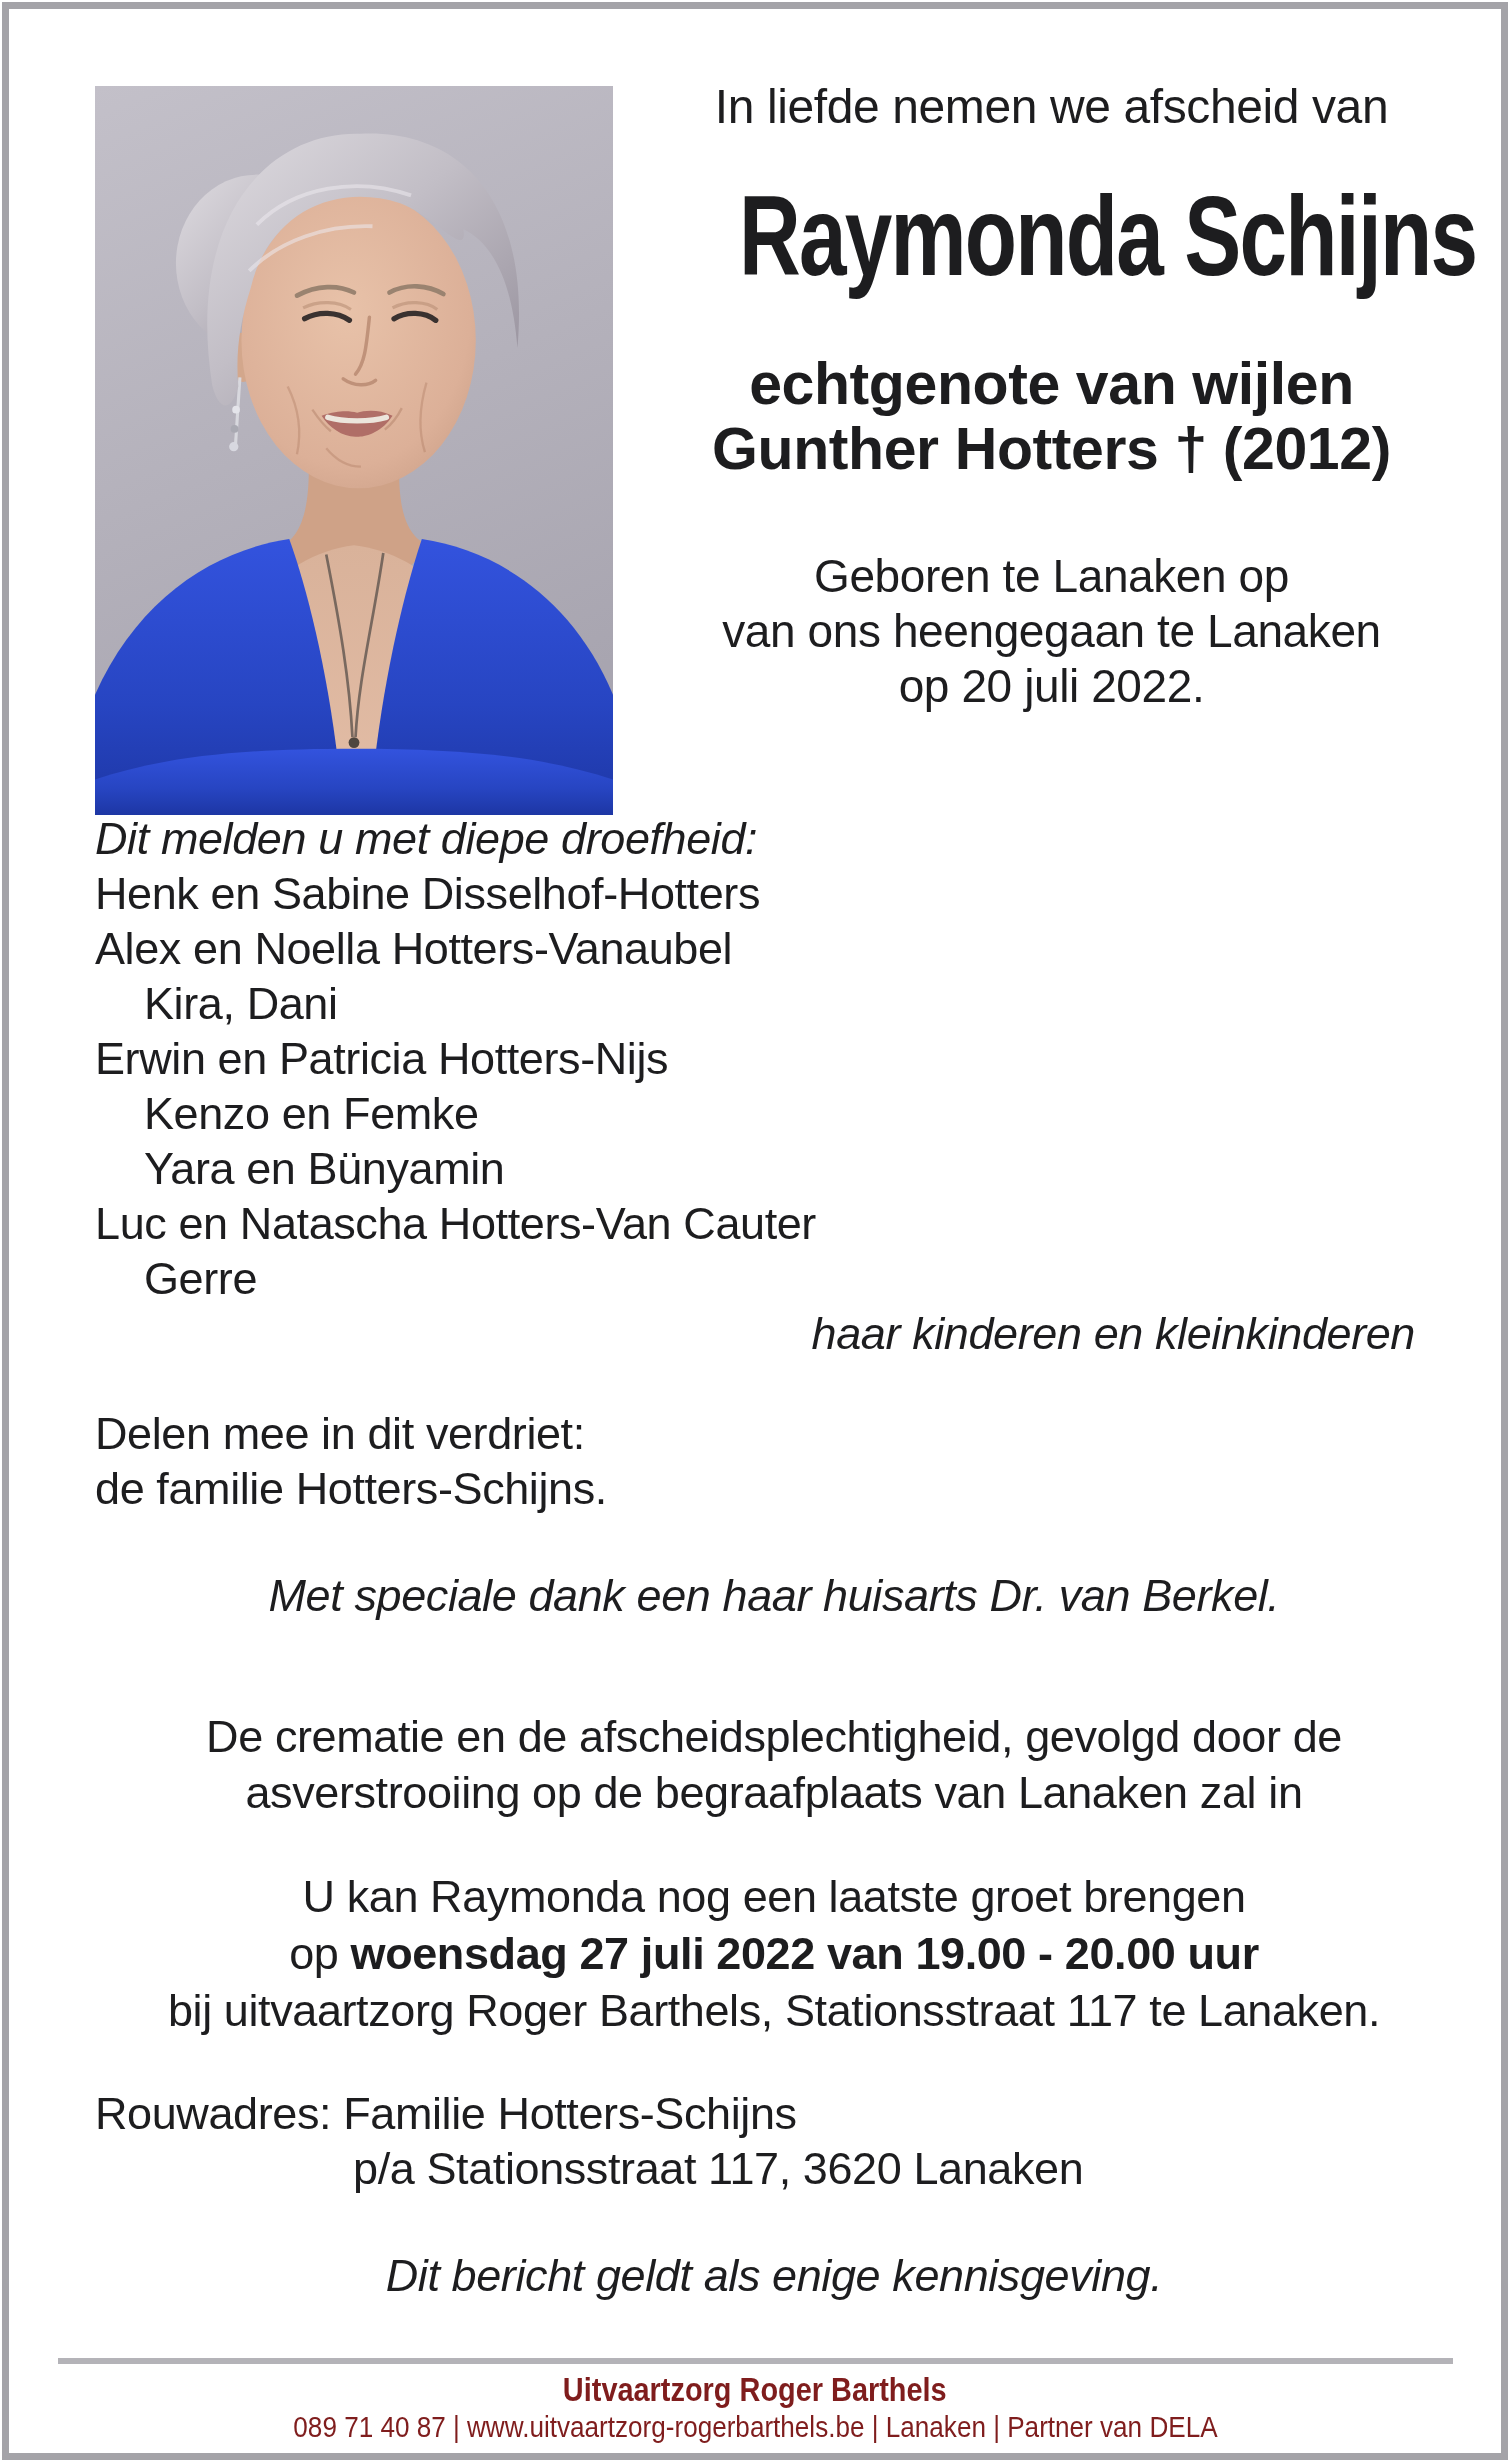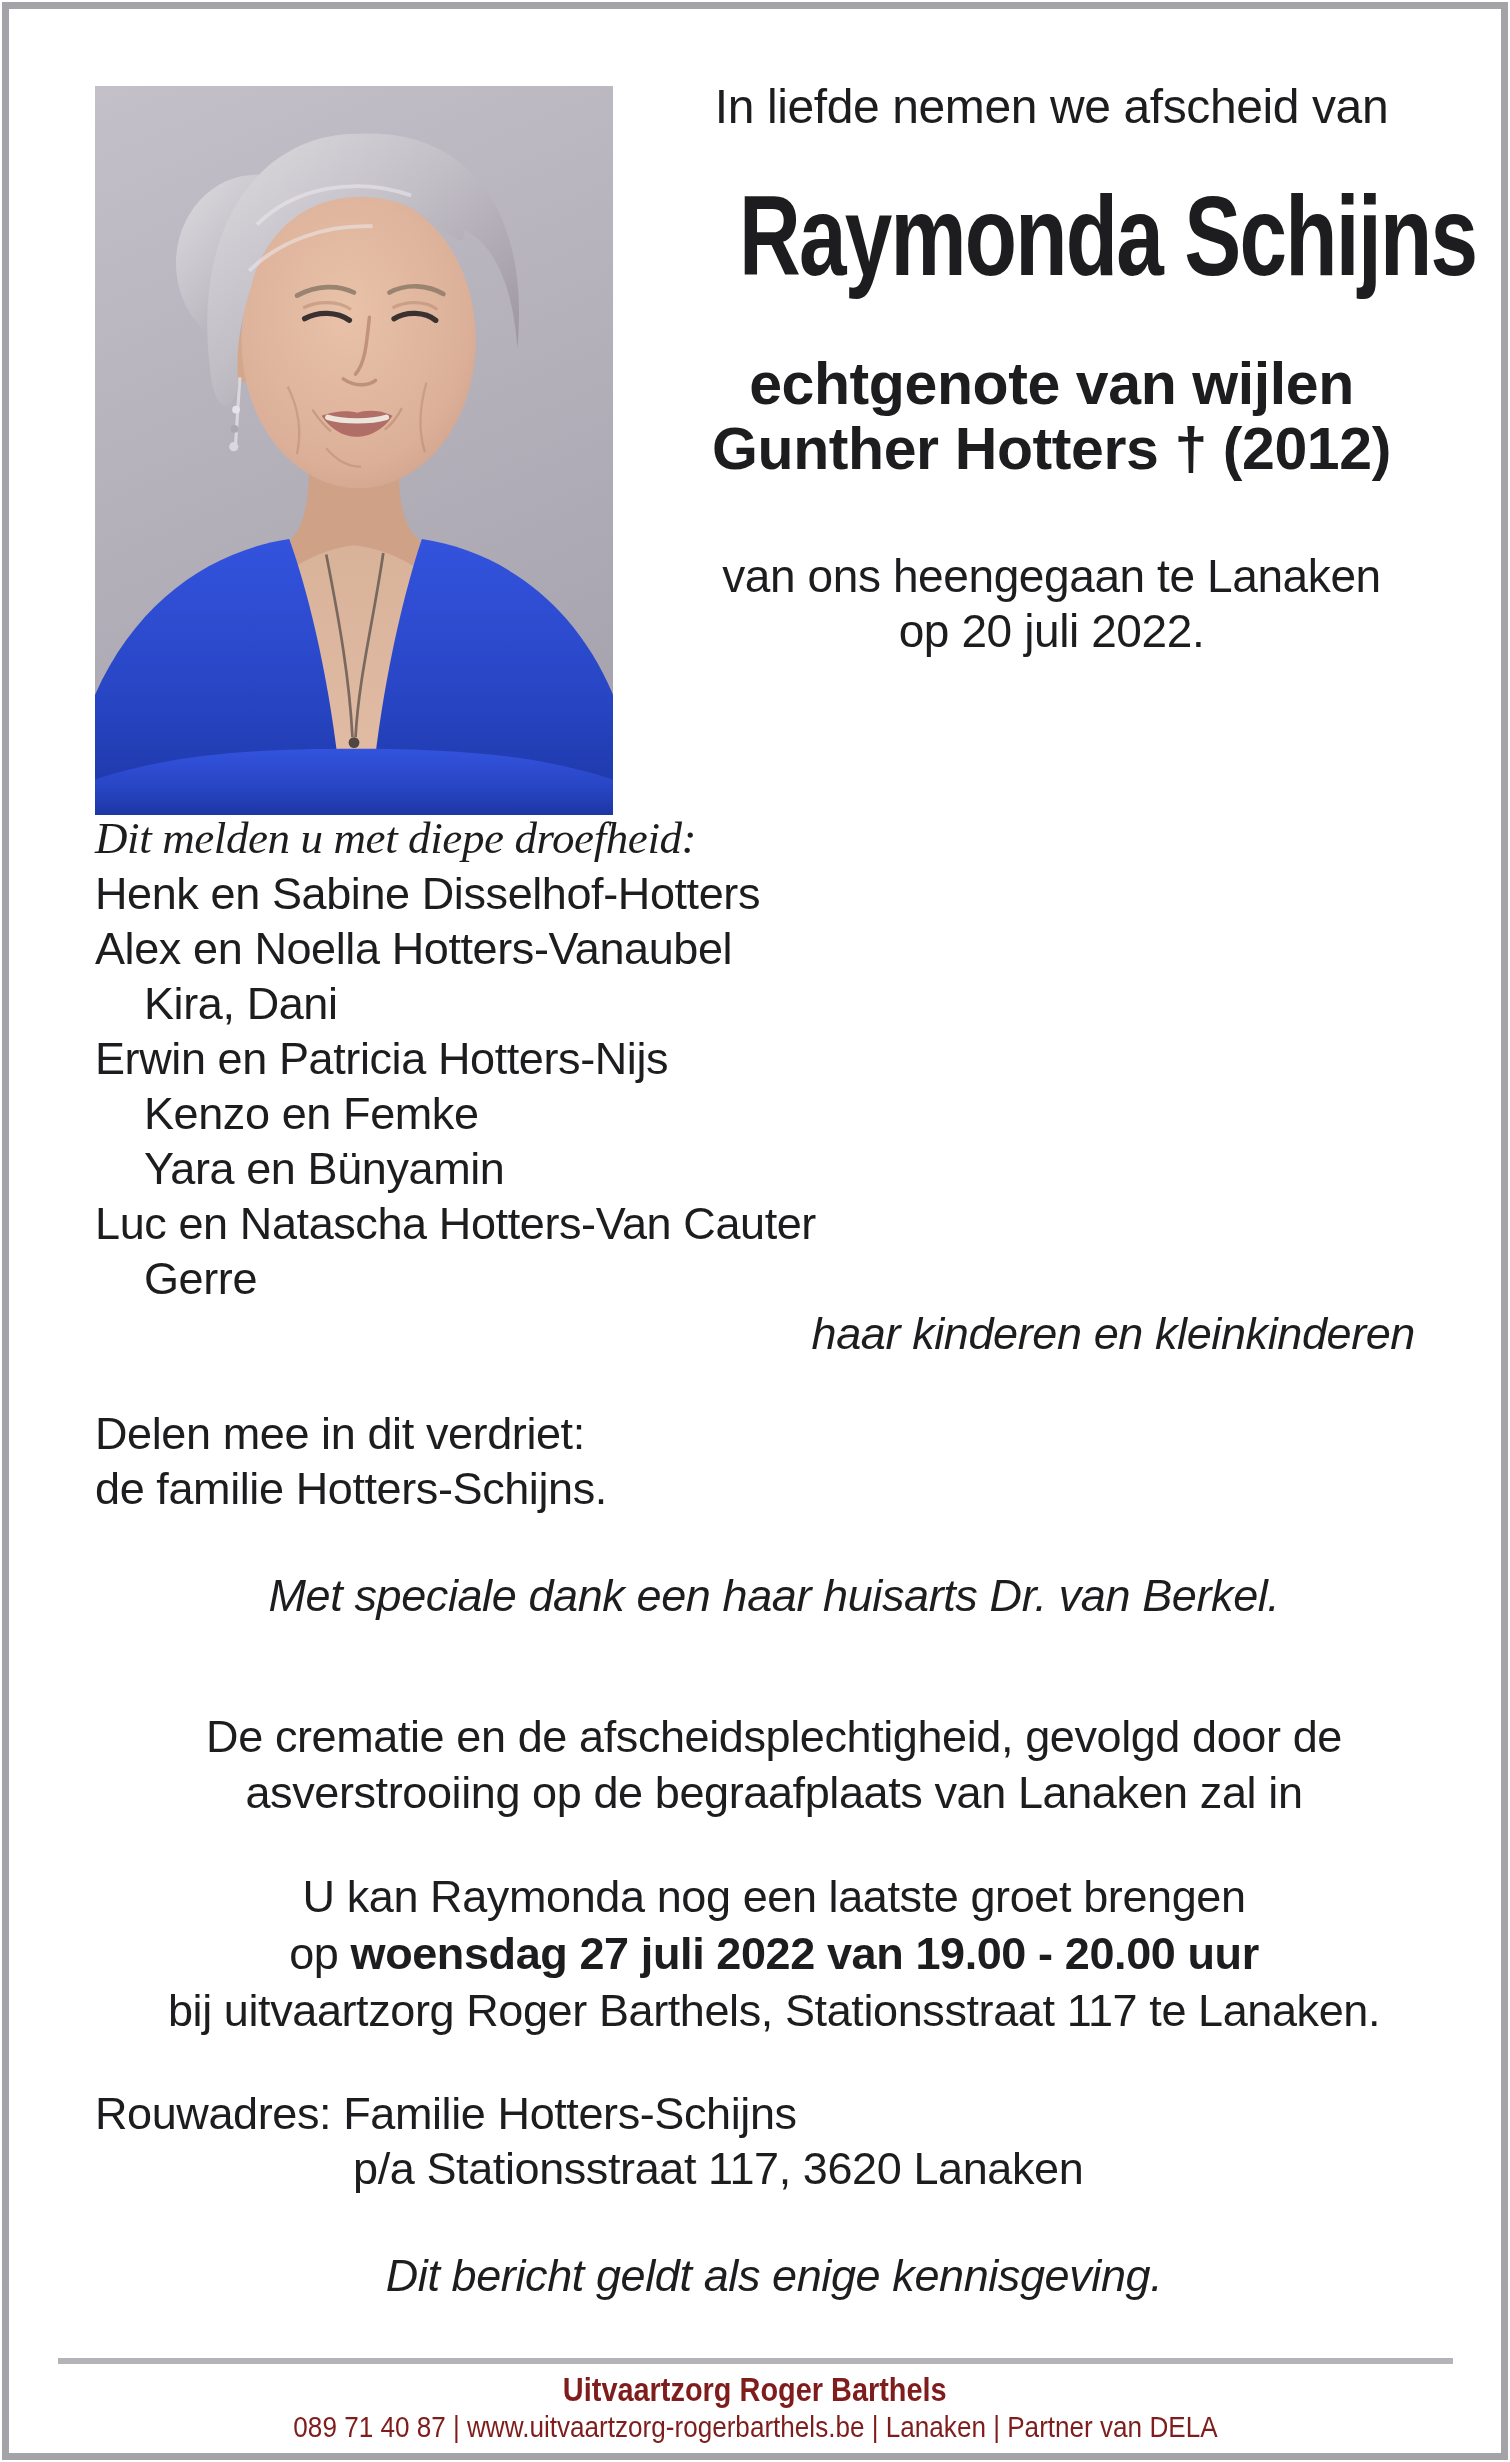--- a/index.html
+++ b/index.html
@@ -15,21 +15,21 @@
   
   .right-col{position:absolute;left:616px;top:0;width:871px;text-align:center;letter-spacing:-0.4px;}
   .intro{margin-top:81px;font-size:48px;line-height:51px;}
   .name-line{margin-top:46px;font-size:114px;line-height:116px;font-weight:700;white-space:nowrap;}
   .name-line .squeeze{display:inline-block;transform:scaleX(.75);transform-origin:center;letter-spacing:-2.3px;}
   .spouse{margin-top:58px;font-size:59px;line-height:65px;font-weight:700;}
   .life{margin-top:67px;font-size:46px;line-height:55px;}
   
   .body-col{position:absolute;left:95px;top:801px;width:1358px;font-size:45px;line-height:55px;letter-spacing:-0.4px;}
   .line{white-space:nowrap;}
-  .italic{font-style:italic;font-family:Liberation Serif, serif;}
+  .italic{font-style:italic;}
   .indent{padding-left:49px;}
   .family-head{margin-top:10px;}
   .relation{text-align:right;padding-right:38px;font-style:italic;}
   .condolence{margin-top:45px;}
   .thanks{margin-top:52px;text-align:center;font-style:italic;}
   .cremation{margin-top:86px;text-align:center;line-height:56px;}
   .visit{margin-top:47px;text-align:center;line-height:57px;}
   .visit .bold{font-weight:700;}
   .address{margin-top:47px;}
   .address .addr2{padding-left:258px;}
@@ -115,20 +115,21 @@
 </div>
 
 <div class="right-col">
   <div class="intro">In liefde nemen we afscheid van</div>
   <div class="name-line"><span class="squeeze">Raymonda Schijns</span></div>
   <div class="spouse">
     <div>echtgenote van wijlen</div>
     <div>Gunther Hotters † (2012)</div>
   </div>
   <div class="life">
+    <div>Geboren te Lanaken op</div>
     <div>van ons heengegaan te Lanaken</div>
     <div>op 20 juli 2022.</div>
   </div>
 </div>
 
 <div class="body-col">
   <div class="line italic family-head">Dit melden u met diepe droefheid:</div>
   <div class="line">Henk en Sabine Disselhof-Hotters</div>
   <div class="line">Alex en Noella Hotters-Vanaubel</div>
   <div class="line indent">Kira, Dani</div>

